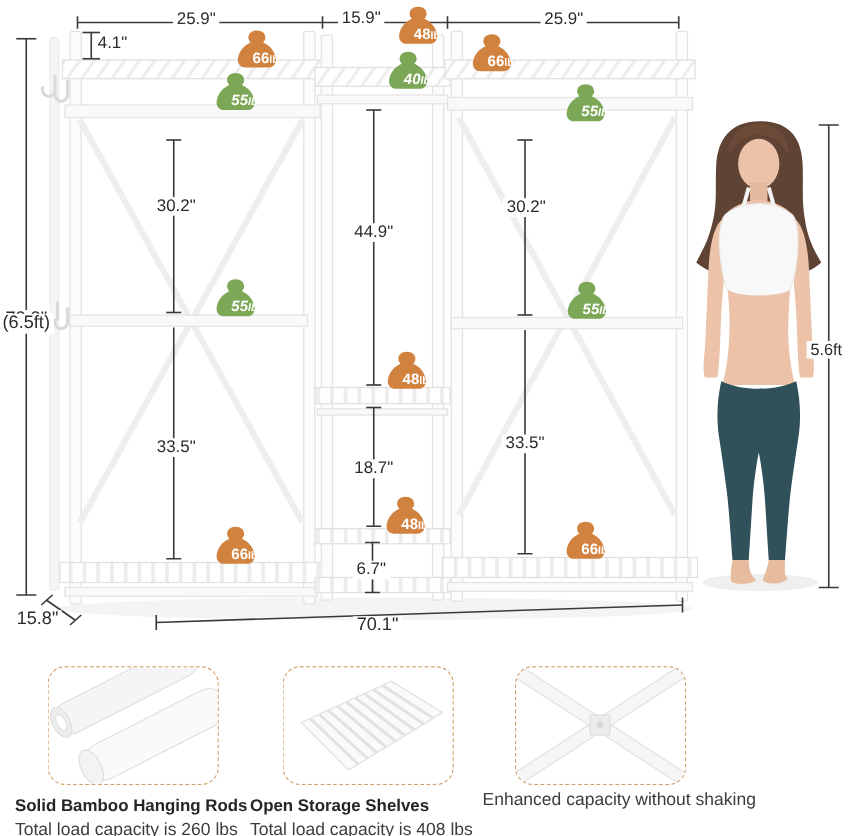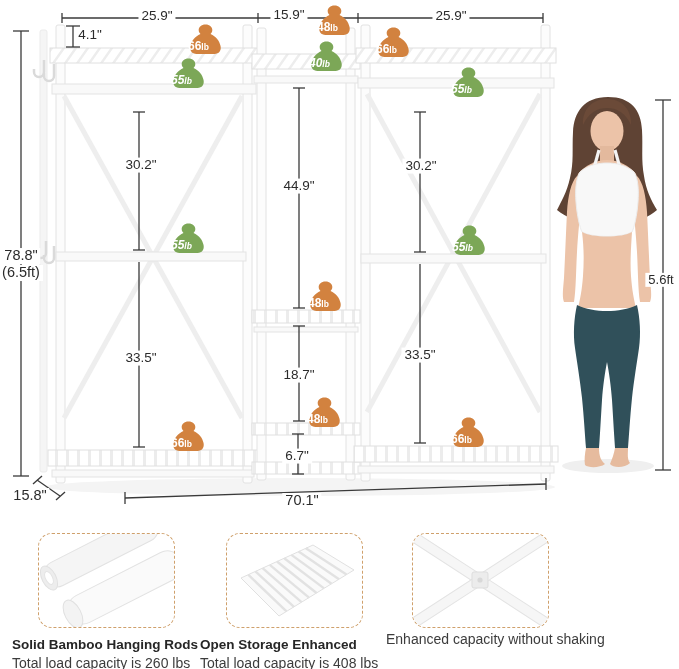--- a/index.html
+++ b/index.html
@@ -17,21 +17,21 @@
   
   .dim-label{position:absolute;transform:translate(-50%,-50%);background:#ffffff;
      padding:0 3px;font-size:13.5px;white-space:nowrap;line-height:1.1;}
   .dim-label.big{font-size:14.5px;}
   .dim-label.xl{font-size:13px;}
   
   .badge{position:absolute;width:35px;height:33px;}
   .badge svg{position:absolute;left:0;top:0;width:35px;height:33px;}
   .badge.orange{color:var(--badge-orange,#d2823f);}
   .badge.green{color:var(--badge-green,#7ca757);font-style:italic;}
-  .badge-label{position:absolute;left:0;bottom:4px;width:100%;text-align:left;
+  .badge-label{position:absolute;left:0;bottom:4px;width:100%;text-align:right;
      color:#fff;font-weight:bold;font-size:12px;line-height:1;}
   .badge-label .unit{font-size:8.5px;}
   
   .card{position:absolute;top:533px;width:188px;}
   .card-box{width:135px;height:93px;margin:0 auto;border:1.6px dashed var(--card-border,#cfa06b);
      border-radius:14px;overflow:hidden;background:#fff;}
   .card-title{margin-top:9px;font-size:13.5px;font-weight:bold;color:#262626;white-space:nowrap;}
   .card-sub{margin-top:3px;font-size:14px;color:#3c3c3c;white-space:nowrap;}
 </style>
 </head>
@@ -167,21 +167,21 @@
       <line x1="655" y1="100" x2="671" y2="100"></line>
       <line x1="655" y1="470" x2="671" y2="470"></line>
     </g>
   </svg>
 
   <div class="dim-label" style="left:157px;top:16px">25.9"</div>
   <div class="dim-label" style="left:289px;top:15px">15.9"</div>
   <div class="dim-label" style="left:451px;top:16px">25.9"</div>
   <div class="dim-label" style="left:90px;top:35px">4.1"</div>
   <div class="dim-label big" style="left:21px;top:256px">78.8"</div>
-  <div class="dim-label big" style="left:21px;top:273px">(6.5ft)</div>
+  <div class="dim-label big" style="left:21px;top:259px">(6.5ft)</div>
   <div class="dim-label" style="left:141px;top:165px">30.2"</div>
   <div class="dim-label" style="left:299px;top:186px">44.9"</div>
   <div class="dim-label" style="left:421px;top:166px">30.2"</div>
   <div class="dim-label" style="left:141px;top:358px">33.5"</div>
   <div class="dim-label" style="left:299px;top:375px">18.7"</div>
   <div class="dim-label" style="left:420px;top:355px">33.5"</div>
   <div class="dim-label" style="left:297px;top:456px">6.7"</div>
   <div class="dim-label big" style="left:302px;top:501px">70.1"</div>
   <div class="dim-label big" style="left:30px;top:496px">15.8"</div>
   <div class="dim-label xl" style="left:661px;top:280px">5.6ft</div>
@@ -287,21 +287,21 @@
           <line x1="35.6" y1="34.1" x2="74.5" y2="68.2"></line>
           <line x1="42.8" y1="30.8" x2="82" y2="63.6"></line>
           <line x1="50" y1="27.5" x2="89.5" y2="59"></line>
           <line x1="57.2" y1="24.2" x2="97" y2="54.4"></line>
           <line x1="64.4" y1="20.9" x2="104.5" y2="49.8"></line>
           <line x1="71.6" y1="17.6" x2="112" y2="45.2"></line>
           <line x1="78.8" y1="14.3" x2="119.5" y2="40.6"></line>
         </g>
       </svg>
     </div>
-    <div class="card-title">Open Storage Enhanced</div>
+    <div class="card-title">Open Storage Shelves</div>
     <div class="card-sub">Total load capacity is 408 lbs</div>
   </div>
 
   <div class="card" style="left:386px">
     <div class="card-box">
       <svg width="135" height="93" viewBox="0 0 135 93">
         <g transform="rotate(33 67 46)">
             <rect x="-18" y="41" width="170" height="10" rx="3" fill="#f6f6f6" stroke="#e3e3e3"></rect>
           </g>
         <g transform="rotate(-33 67 46)">

